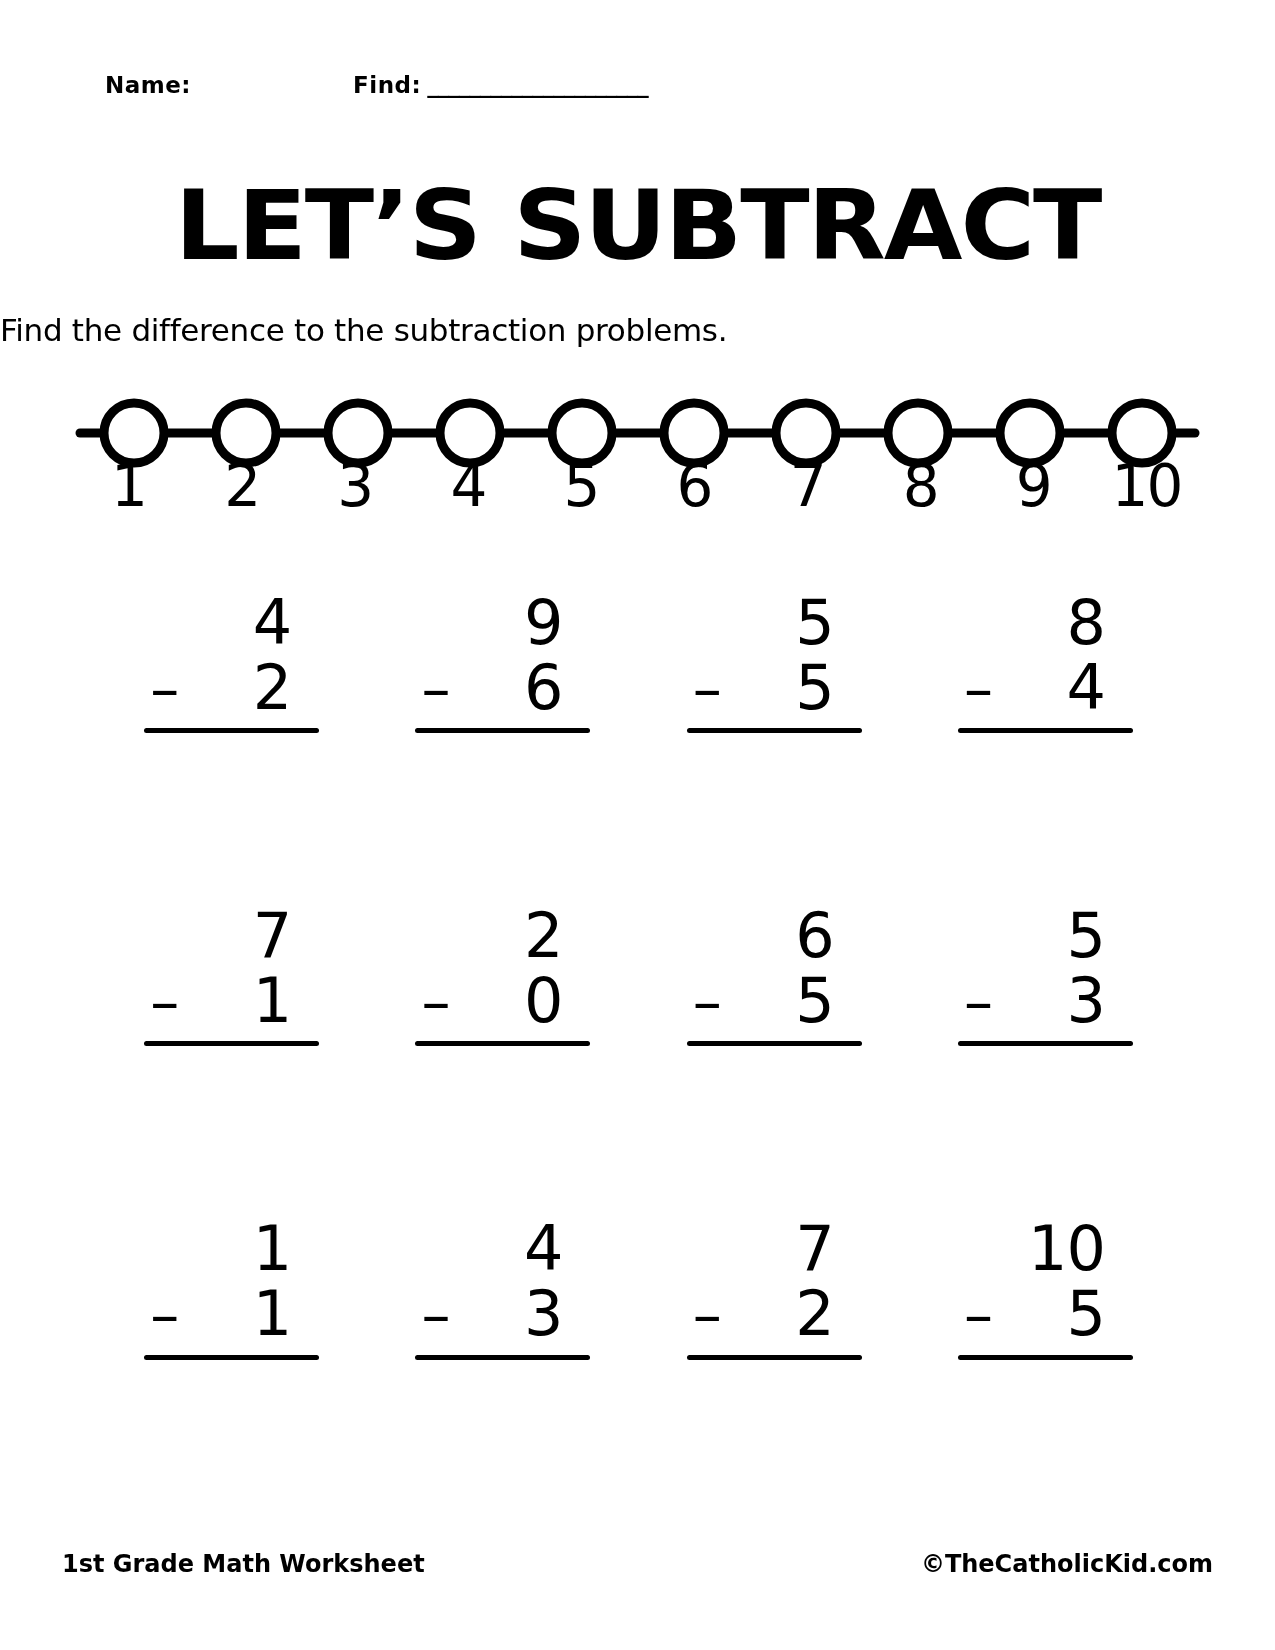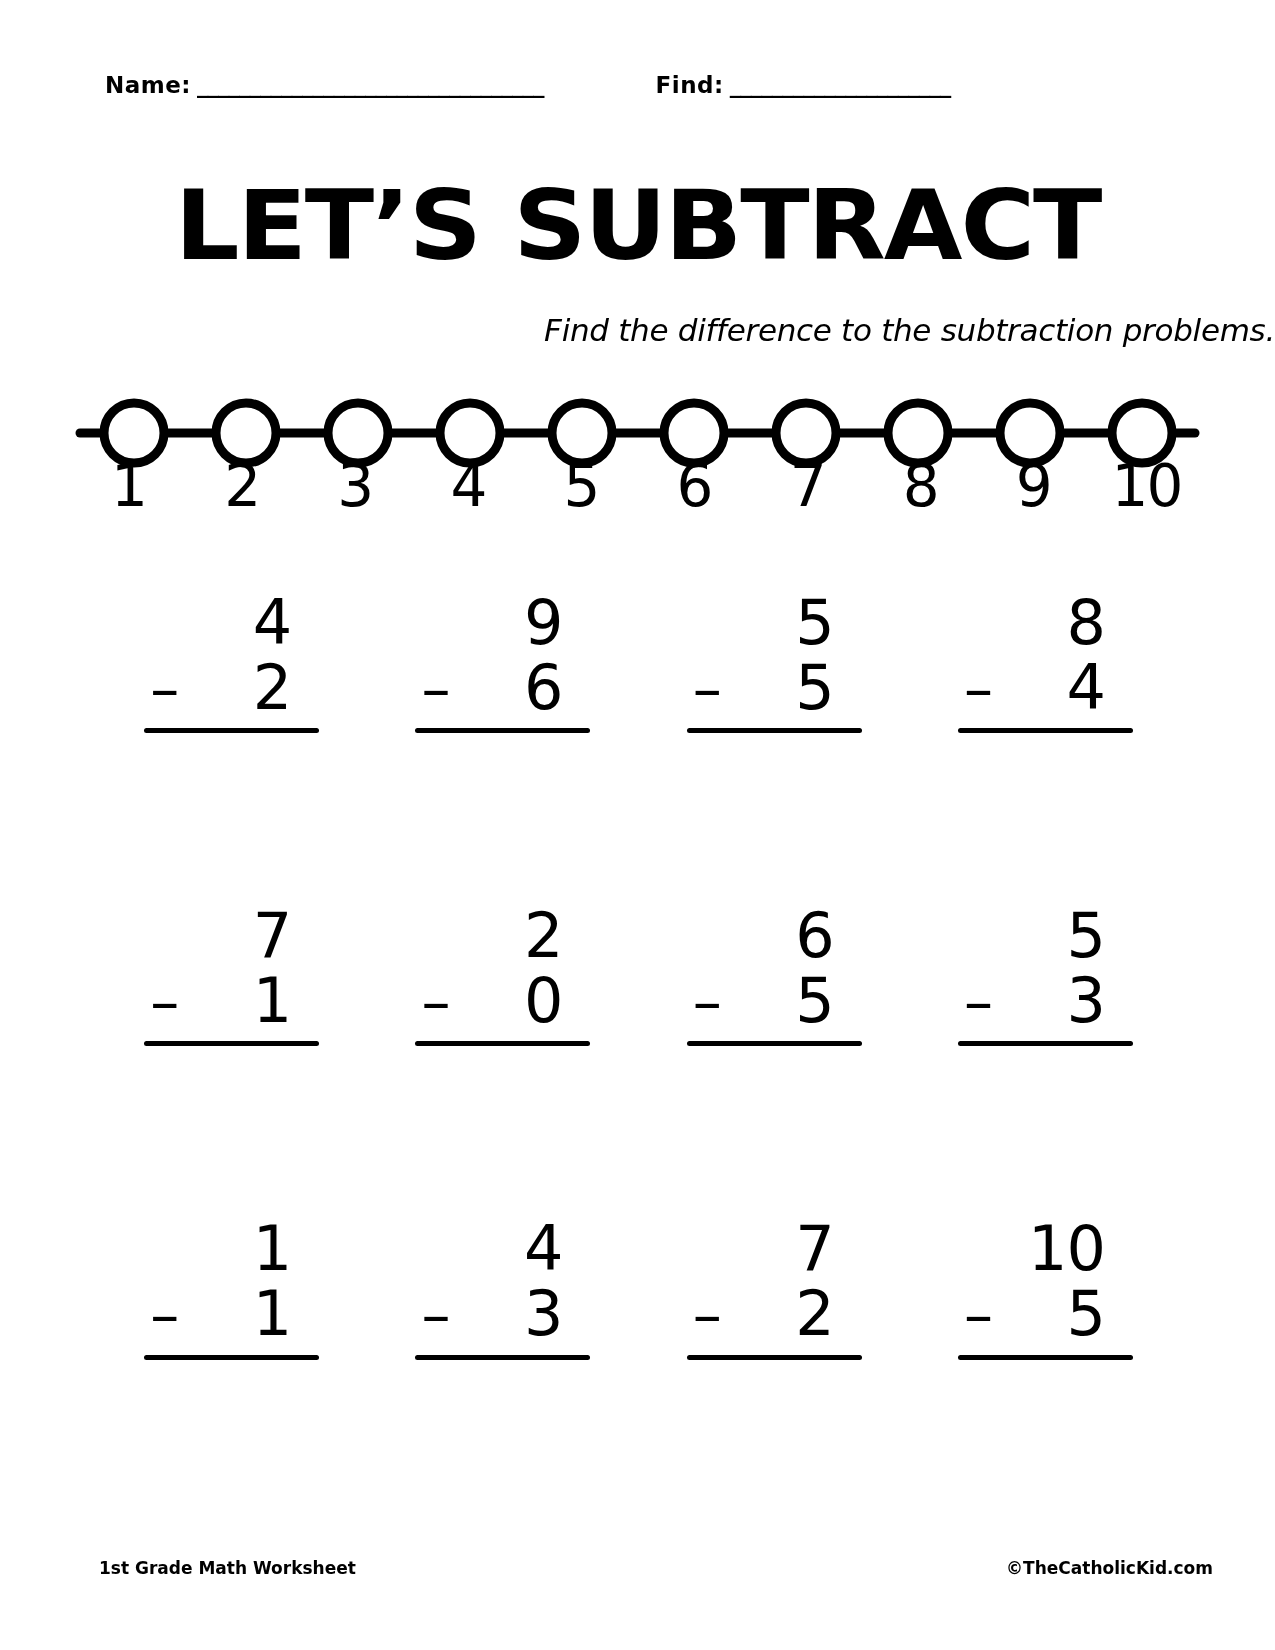--- a/index.html
+++ b/index.html
@@ -17,20 +17,21 @@
   }
 
   
   .header-row {
     position: absolute;
     top: 72px;
     left: 105px;
     right: 105px;
     display: flex;
     align-items: flex-end;
+    gap: 44px;
   }
   .field {
     display: flex;
     align-items: baseline;
     font-family: "DejaVu Sans", sans-serif;
     font-weight: bold;
     font-size: 23px;
     letter-spacing: 0.5px;
   }
   .field-name { margin-right: 6px; }
@@ -54,25 +55,24 @@
     font-size: 96px;
     letter-spacing: -2px;
     line-height: 1;
     transform: scaleX(1.06);
   }
   .subtitle {
     position: absolute;
     top: 312px;
     left: 0;
     width: 100%;
-    text-align: right;
+    text-align: left;
     font-family: "DejaVu Sans", sans-serif;
     font-size: 31px;
     letter-spacing: -0.3px;
-    font-style: italic;
   }
 
   
   .numberline {
     position: absolute;
     top: 385px;
     left: 72px;
     width: 1131px;
     height: 150px;
   }
@@ -146,31 +146,29 @@
   .footer {
     position: absolute;
     bottom: 72px;
     left: 62px;
     right: 62px;
     display: flex;
     justify-content: space-between;
     align-items: baseline;
     font-family: "DejaVu Sans", sans-serif;
     font-weight: bold;
-    font-size: 17px;
-    margin-left: 37px;
+    font-size: 24px;
   }
 </style>
 </head>
 <body>
 
 <div class="header-row">
   <div class="field name-field">
     <span class="field-name">Name:</span>
-    <span class="field-line">_________________________________</span>
   </div>
   <div class="field date-field">
     <span class="field-name">Find:</span>
     <span class="field-line">_____________________</span>
   </div>
 </div>
 
 <div class="title">LET’S SUBTRACT</div>
 <div class="subtitle">Find the difference to the subtraction problems.</div>
 

